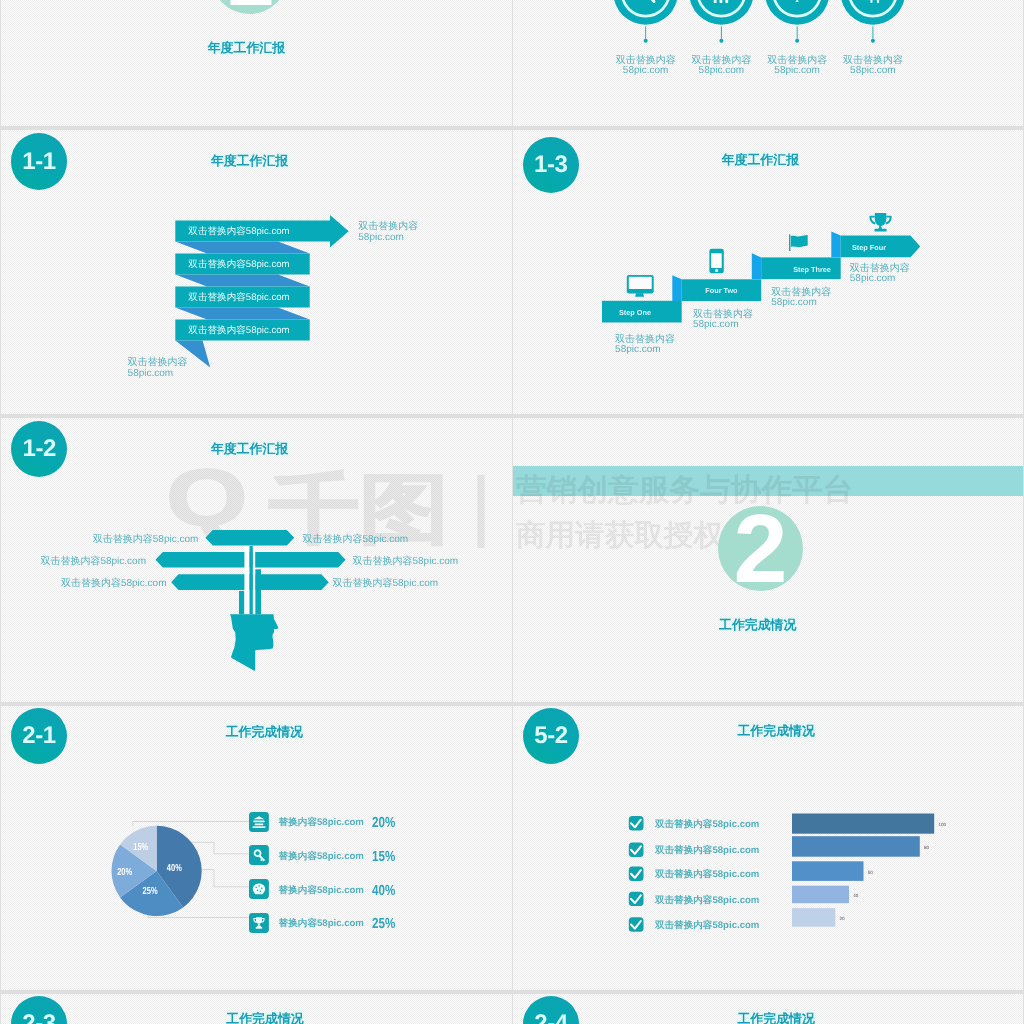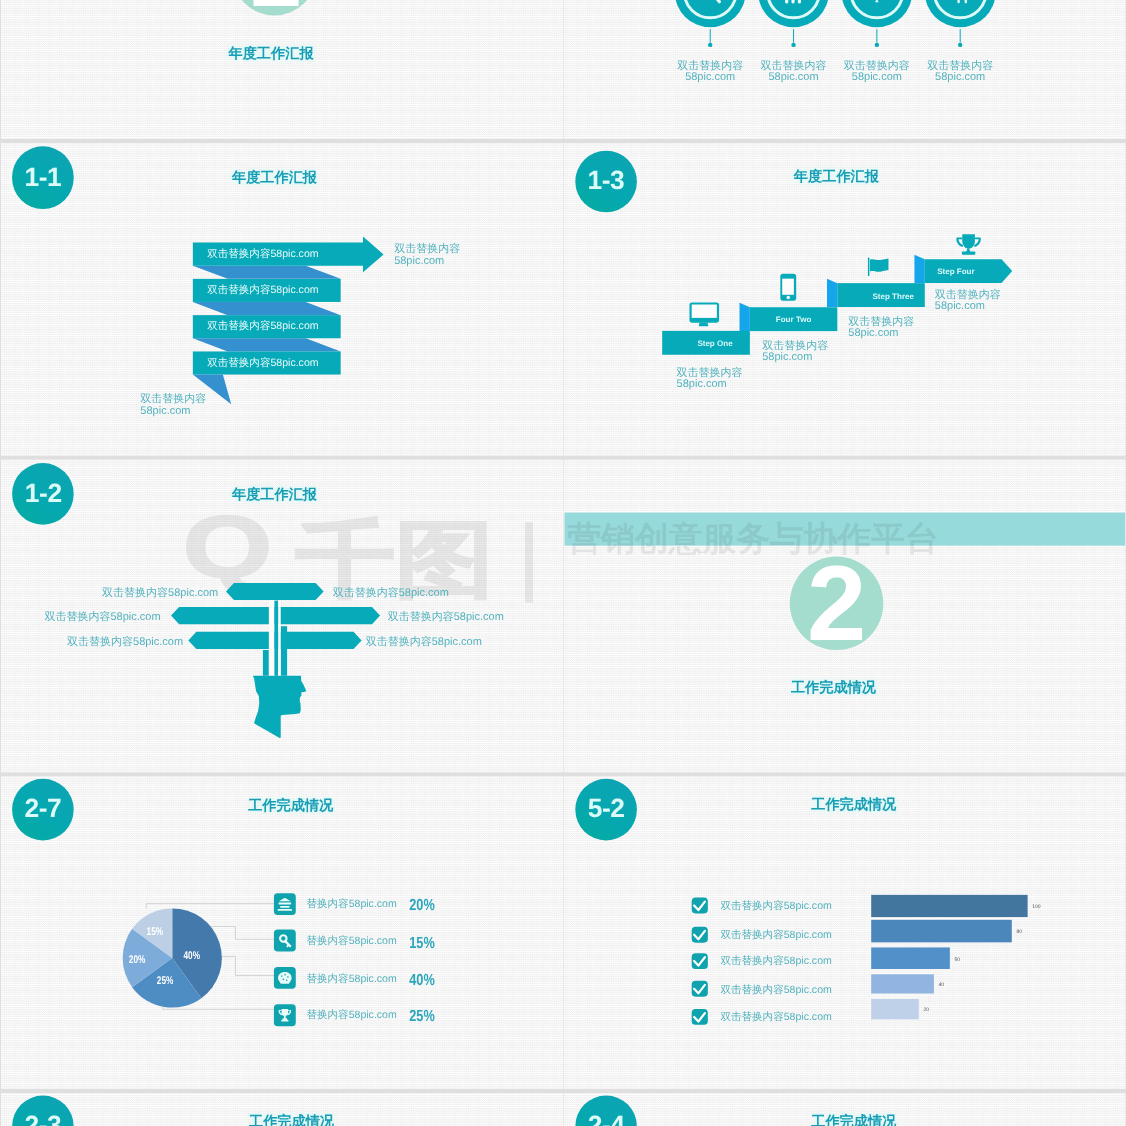--- a/index.html
+++ b/index.html
@@ -31,21 +31,21 @@
   .wm-wrap{position:absolute;left:0;top:0;width:100%;height:100%;pointer-events:none;}
   .wmk{position:absolute;color:#ececec;white-space:nowrap;font-weight:bold;
        mix-blend-mode:multiply;line-height:1;
        -webkit-text-stroke:2.4px #ececec;paint-order:stroke fill;}
   .wmk.thin{-webkit-text-stroke-width:0.9px;}
   .barText{position:absolute;color:#eafcfb;font-size:9.6px;white-space:nowrap;transform:translateY(-50%);}
   .stepLabel{position:absolute;color:#d8f7fa;font-size:7.3px;font-weight:bold;white-space:nowrap;
              transform:translate(-50%,-50%);}
   .sliceLabel{position:absolute;color:#ffffff;font-size:7.5px;font-weight:bold;white-space:nowrap;
              transform:translate(-50%,-50%) scaleY(1.36);}
-  .legText{position:absolute;color:#51b2be;font-size:9.6px;white-space:nowrap;transform:translateY(-50%);}
+  .legText{position:absolute;color:#51b2be;font-size:9.6px;white-space:nowrap;transform:translateY(-50%);font-weight:bold;}
   .legVal{position:absolute;color:#2aa7bb;font-size:11.6px;font-weight:bold;white-space:nowrap;transform:translateY(-50%) scaleY(1.26);}
   .valLabel{position:absolute;color:#555;font-size:4.6px;white-space:nowrap;transform:translateY(-50%);}
 </style>
 </head>
 <body>
 
 <div class="page">
   <div class="slide" style="left:1px;top:-158px;width:511px">
 
     <div class="cover-circle" style="left:209.85px;top:94.85px;width:77.2px;height:77.2px;font-size:87.8px">1</div>
@@ -157,21 +157,21 @@
         <path d="M277.9 106.1 c3.1 -1.4 6.2 0.9 9.3 0.2 c2.7 -0.6 5.0 -1.0 7.5 -1.4 v10.6 c-2.5 0.4 -4.9 0.9 -7.5 1.5 c-3.1 0.7 -6.2 -1.4 -9.3 -0.1 z"></path>
       </g>
       <g>
         <path d="M361.8 83 h11.5 v6.0 c0 4.0 -2.6 7.0 -5.75 7.0 c-3.15 0 -5.75 -3.0 -5.75 -7.0 z" fill="#06aab8"></path>
         <path d="M361.8 85.8 h-4.4 a1.0 1.0 0 0 0 -1.0 1.0 c0 4.2 2.6 7.3 5.9 7.7 v-2.1 c-2.1 -0.4 -3.8 -2.8 -3.9 -5.0 h3.4 z" fill="#06aab8"></path>
         <path d="M373.3 85.8 h4.4 a1.0 1.0 0 0 1 1.0 1.0 c0 4.2 -2.6 7.3 -5.9 7.7 v-2.1 c2.1 -0.4 3.8 -2.8 3.9 -5.0 h-3.4 z" fill="#06aab8"></path>
         <path d="M366.25 95.7 c0 2.6 -1.1 3.2 -1.6 5.0 h5.2 c-0.5 -1.8 -1.6 -2.4 -1.6 -5.0 z" fill="#06aab8"></path>
         <rect x="361.5" y="98.7" width="12.1" height="2.9" rx="0.7" fill="#06aab8"></rect>
       </g>
     </svg>
-    <div class="stepLabel" style="left:137px;top:181.95px">Step One</div>
+    <div class="stepLabel" style="left:122px;top:181.95px">Step One</div>
     <div class="lbl" style="left:102.1px;top:204.9px">
         <div>双击替换内容</div>
         <div>58pic.com</div>
       </div>
     <div class="stepLabel" style="left:208.45px;top:160.45px">Four Two</div>
     <div class="lbl" style="left:179.9px;top:179.7px">
         <div>双击替换内容</div>
         <div>58pic.com</div>
       </div>
     <div class="stepLabel" style="left:299px;top:138.55px">Step Three</div>
@@ -210,26 +210,27 @@
     <div class="lbl r" style="left:145px;top:138.6px">双击替换内容58pic.com</div>
     <div class="lbl" style="left:351.5px;top:138.6px">双击替换内容58pic.com</div>
     <div class="lbl r" style="left:165.5px;top:161.2px">双击替换内容58pic.com</div>
     <div class="lbl" style="left:331.5px;top:161.2px">双击替换内容58pic.com</div>
   </div>
   <div class="slide" style="left:513px;top:418px;width:510px">
     <div class="cover-band" style="top:48.3px;height:30.2px"></div>
     <div class="wm-wrap">
 
       <div class="wmk thin" style="left:2.9px;top:56.9px;font-size:30.7px;font-weight:normal">营销创意服务与协作平台</div>
+      <div class="wmk thin" style="left:2.9px;top:102.9px;font-size:29.6px;font-weight:normal">商用请获取授权</div>
     </div>
     <div class="cover-circle" style="left:204.9px;top:87.65px;width:85.3px;height:85.3px;font-size:97px">2</div>
     <div class="cover-title" style="left:244.7px;top:206.5px">工作完成情况</div>
   </div>
   <div class="slide" style="left:1px;top:706px;width:511px">
-    <div class="badge" style="left:9.85px;top:1.95px">2-7</div>
+    <div class="badge" style="left:9.85px;top:1.95px">2-1</div>
     <div class="title" style="left:263.3px;top:25.55px">工作完成情况</div>
     <svg width="511" height="283.5" viewBox="0 0 511 283.5">
       <g stroke="#c9c9c9" stroke-width="0.7" fill="none">
         <path d="M131.9 120 L131.9 115.5 L247.9 115.5"></path>
         <path d="M149.7 136.3 L213 136.3 L213 147.9 L247.9 147.9"></path>
         <path d="M180.7 163.6 L213 163.6 L213 180.8 L247.9 180.8"></path>
         <path d="M147.1 203.6 L147.1 211.5 L247.9 211.5"></path>
       </g>
       <path d="M155.60 164.90 L155.60 119.80 A45.1 45.1 0 0 1 182.11 201.39 Z" fill="#4479ac"></path>
       <path d="M155.60 164.90 L182.11 201.39 A45.1 45.1 0 0 1 119.11 191.41 Z" fill="#4e8cc4"></path>

